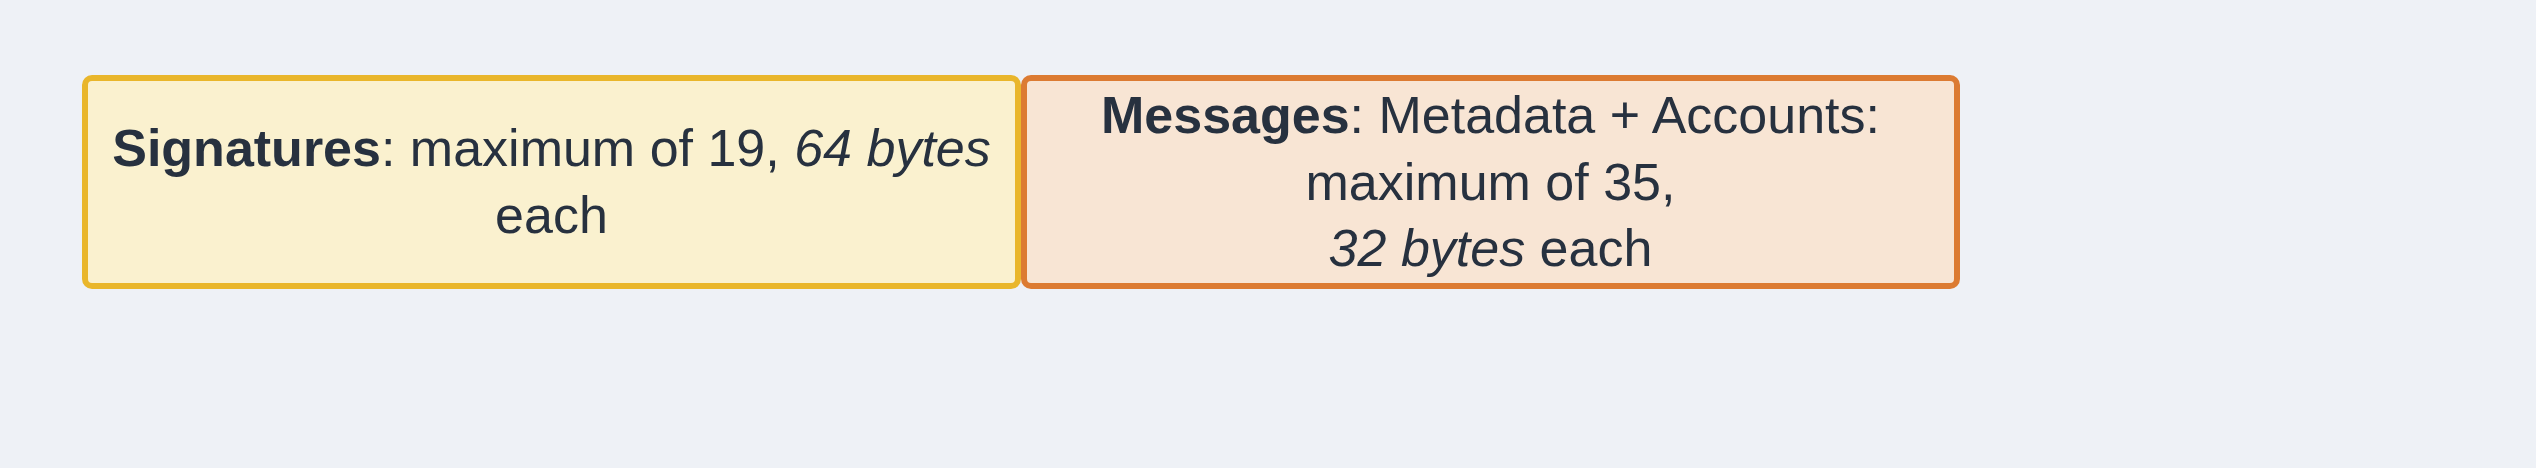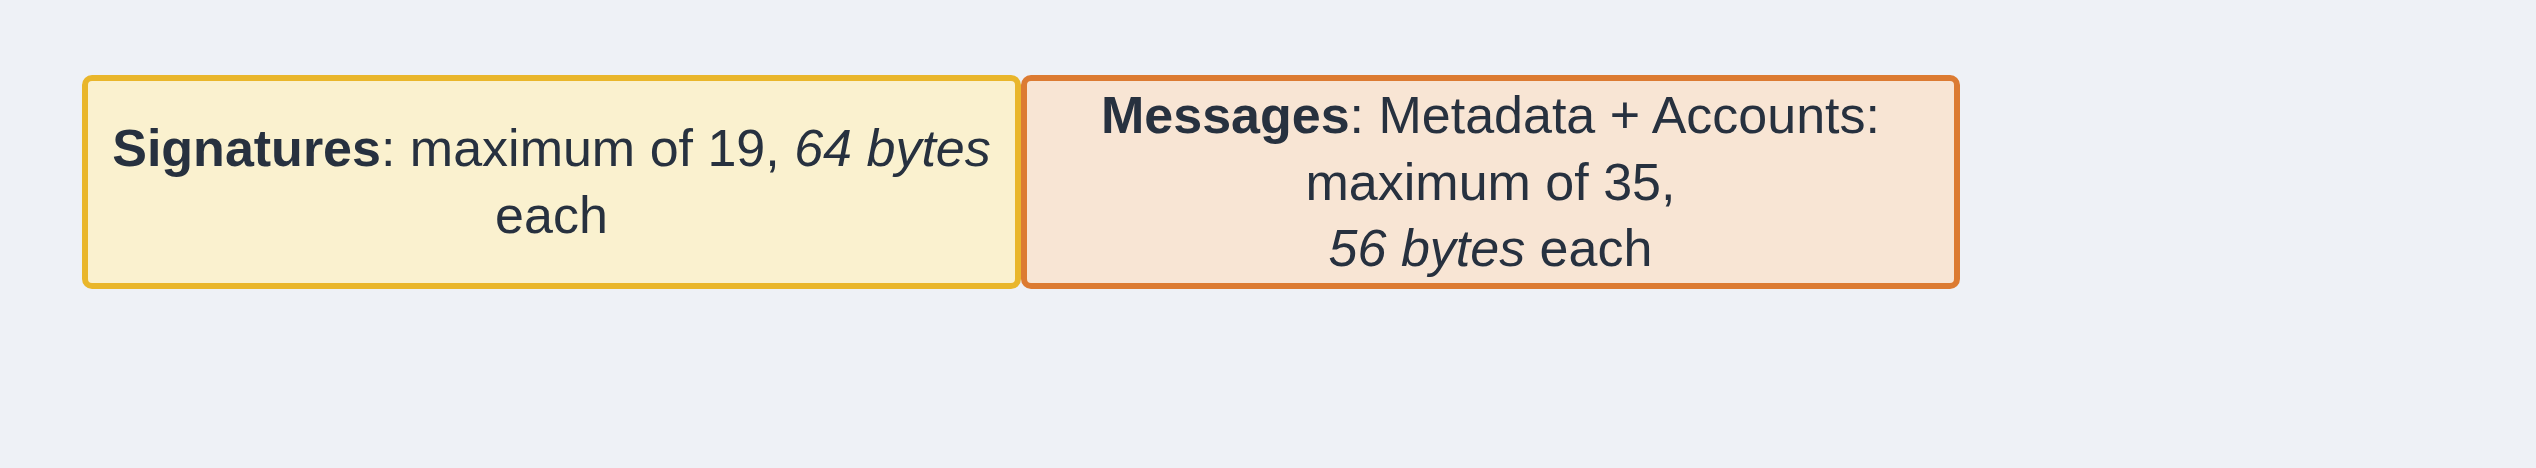--- a/index.html
+++ b/index.html
@@ -80,20 +80,20 @@
       <div>
         <span class="bold">Signatures</span><span>: maximum of 19, </span><em>64 bytes</em><span> each</span>
       </div>
     </div>
 
     <div class="box box-messages">
       <div>
         <span class="bold">Messages</span><span>: Metadata + Accounts: maximum of 35,</span>
       </div>
       <div>
-        <em>56 bytes</em><span> each</span>
+        <em>32 bytes</em><span> each</span>
       </div>
     </div>
 
   </div>
 
 
 </div>
 
 </body></html>

